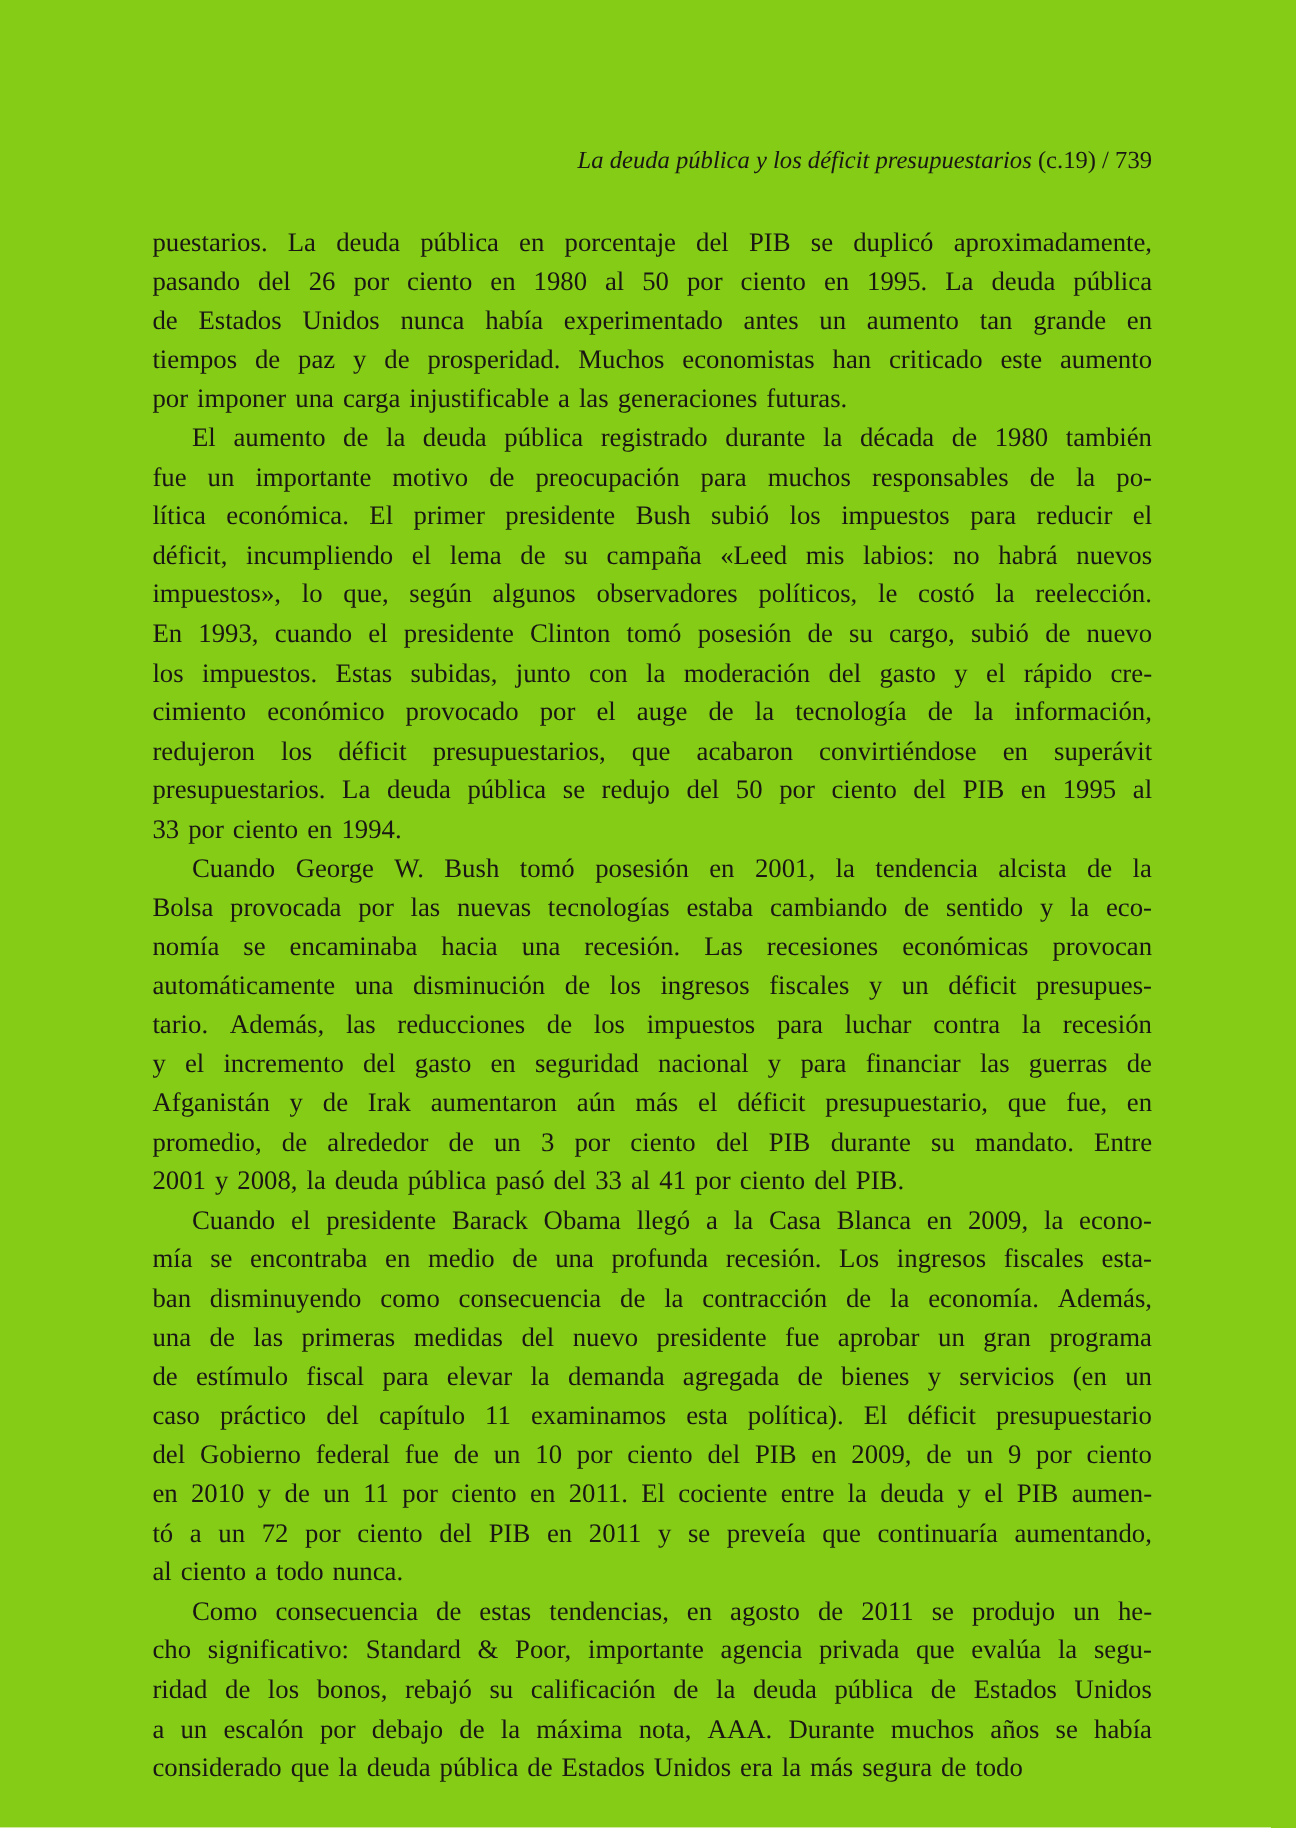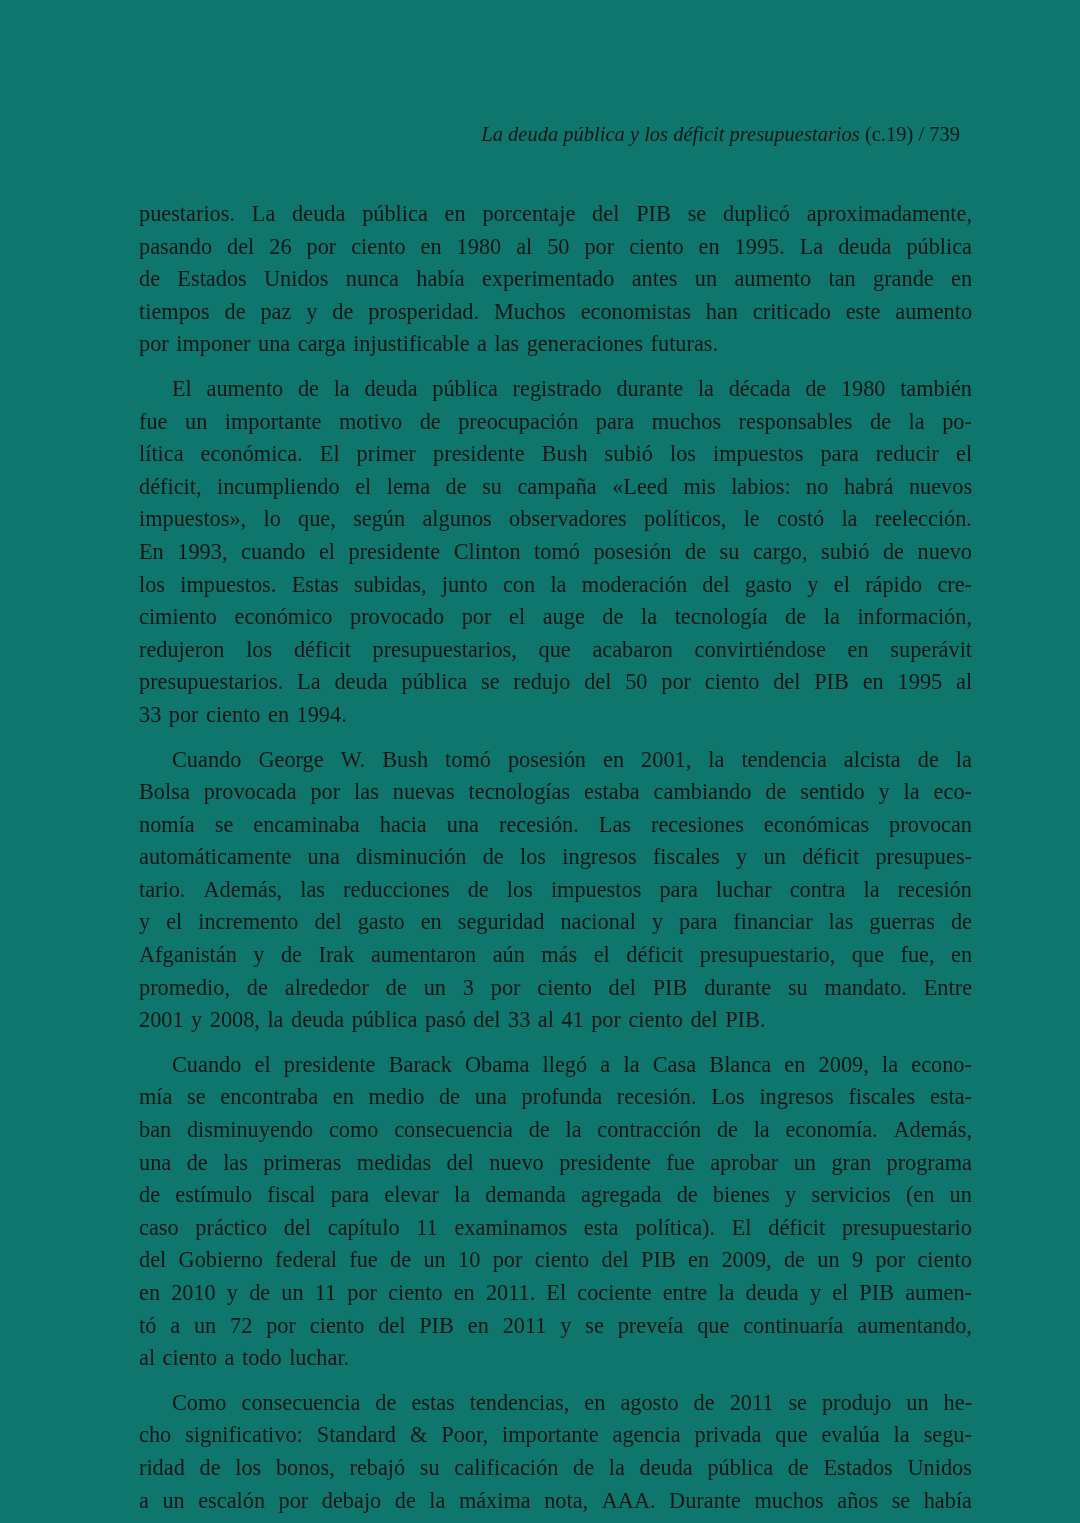--- a/index.html
+++ b/index.html
@@ -4,21 +4,21 @@
 <style>
   html, body {
     margin: 0;
     padding: 0;
     background: #ffffff;
   }
   .page {
     position: relative;
     width: 1080px;
     height: 1523px;
-    background: #0f766e;
+    background: #84cc16;
     overflow: hidden;
     font-family: "Liberation Serif", "DejaVu Serif", serif;
     color: #1a1614;
   }
   .running-head {
     position: absolute;
     top: 120px;
     left: 127px;
     width: 833px;
     text-align: right;
@@ -33,21 +33,21 @@
   .running-head .rh-folio {
     font-style: normal;
   }
   .body-text {
     position: absolute;
     top: 186px;
     left: 127px;
     width: 833px;
   }
   .para {
-    margin: 12px;
+    margin: 0;
   }
   
   .line {
     display: flex;
     width: 833px;
     font-size: 22.3px;
     line-height: 32.6px;
     height: 32.6px;
     white-space: pre;
     color: #1a1614;
@@ -117,21 +117,21 @@
       <div class="para">
         <div class="line indent"><span class="ind"></span><span class="w">Cuando</span><span class="sp"> </span><span class="w">el</span><span class="sp"> </span><span class="w">presidente</span><span class="sp"> </span><span class="w">Barack</span><span class="sp"> </span><span class="w">Obama</span><span class="sp"> </span><span class="w">llegó</span><span class="sp"> </span><span class="w">a</span><span class="sp"> </span><span class="w">la</span><span class="sp"> </span><span class="w">Casa</span><span class="sp"> </span><span class="w">Blanca</span><span class="sp"> </span><span class="w">en</span><span class="sp"> </span><span class="w">2009,</span><span class="sp"> </span><span class="w">la</span><span class="sp"> </span><span class="w">econo-</span></div>
         <div class="line"><span class="w">mía</span><span class="sp"> </span><span class="w">se</span><span class="sp"> </span><span class="w">encontraba</span><span class="sp"> </span><span class="w">en</span><span class="sp"> </span><span class="w">medio</span><span class="sp"> </span><span class="w">de</span><span class="sp"> </span><span class="w">una</span><span class="sp"> </span><span class="w">profunda</span><span class="sp"> </span><span class="w">recesión.</span><span class="sp"> </span><span class="w">Los</span><span class="sp"> </span><span class="w">ingresos</span><span class="sp"> </span><span class="w">fiscales</span><span class="sp"> </span><span class="w">esta-</span></div>
         <div class="line"><span class="w">ban</span><span class="sp"> </span><span class="w">disminuyendo</span><span class="sp"> </span><span class="w">como</span><span class="sp"> </span><span class="w">consecuencia</span><span class="sp"> </span><span class="w">de</span><span class="sp"> </span><span class="w">la</span><span class="sp"> </span><span class="w">contracción</span><span class="sp"> </span><span class="w">de</span><span class="sp"> </span><span class="w">la</span><span class="sp"> </span><span class="w">economía.</span><span class="sp"> </span><span class="w">Además,</span></div>
         <div class="line"><span class="w">una</span><span class="sp"> </span><span class="w">de</span><span class="sp"> </span><span class="w">las</span><span class="sp"> </span><span class="w">primeras</span><span class="sp"> </span><span class="w">medidas</span><span class="sp"> </span><span class="w">del</span><span class="sp"> </span><span class="w">nuevo</span><span class="sp"> </span><span class="w">presidente</span><span class="sp"> </span><span class="w">fue</span><span class="sp"> </span><span class="w">aprobar</span><span class="sp"> </span><span class="w">un</span><span class="sp"> </span><span class="w">gran</span><span class="sp"> </span><span class="w">programa</span></div>
         <div class="line"><span class="w">de</span><span class="sp"> </span><span class="w">estímulo</span><span class="sp"> </span><span class="w">fiscal</span><span class="sp"> </span><span class="w">para</span><span class="sp"> </span><span class="w">elevar</span><span class="sp"> </span><span class="w">la</span><span class="sp"> </span><span class="w">demanda</span><span class="sp"> </span><span class="w">agregada</span><span class="sp"> </span><span class="w">de</span><span class="sp"> </span><span class="w">bienes</span><span class="sp"> </span><span class="w">y</span><span class="sp"> </span><span class="w">servicios</span><span class="sp"> </span><span class="w">(en</span><span class="sp"> </span><span class="w">un</span></div>
         <div class="line"><span class="w">caso</span><span class="sp"> </span><span class="w">práctico</span><span class="sp"> </span><span class="w">del</span><span class="sp"> </span><span class="w">capítulo</span><span class="sp"> </span><span class="w">11</span><span class="sp"> </span><span class="w">examinamos</span><span class="sp"> </span><span class="w">esta</span><span class="sp"> </span><span class="w">política).</span><span class="sp"> </span><span class="w">El</span><span class="sp"> </span><span class="w">déficit</span><span class="sp"> </span><span class="w">presupuestario</span></div>
         <div class="line"><span class="w">del</span><span class="sp"> </span><span class="w">Gobierno</span><span class="sp"> </span><span class="w">federal</span><span class="sp"> </span><span class="w">fue</span><span class="sp"> </span><span class="w">de</span><span class="sp"> </span><span class="w">un</span><span class="sp"> </span><span class="w">10</span><span class="sp"> </span><span class="w">por</span><span class="sp"> </span><span class="w">ciento</span><span class="sp"> </span><span class="w">del</span><span class="sp"> </span><span class="w">PIB</span><span class="sp"> </span><span class="w">en</span><span class="sp"> </span><span class="w">2009,</span><span class="sp"> </span><span class="w">de</span><span class="sp"> </span><span class="w">un</span><span class="sp"> </span><span class="w">9</span><span class="sp"> </span><span class="w">por</span><span class="sp"> </span><span class="w">ciento</span></div>
         <div class="line"><span class="w">en</span><span class="sp"> </span><span class="w">2010</span><span class="sp"> </span><span class="w">y</span><span class="sp"> </span><span class="w">de</span><span class="sp"> </span><span class="w">un</span><span class="sp"> </span><span class="w">11</span><span class="sp"> </span><span class="w">por</span><span class="sp"> </span><span class="w">ciento</span><span class="sp"> </span><span class="w">en</span><span class="sp"> </span><span class="w">2011.</span><span class="sp"> </span><span class="w">El</span><span class="sp"> </span><span class="w">cociente</span><span class="sp"> </span><span class="w">entre</span><span class="sp"> </span><span class="w">la</span><span class="sp"> </span><span class="w">deuda</span><span class="sp"> </span><span class="w">y</span><span class="sp"> </span><span class="w">el</span><span class="sp"> </span><span class="w">PIB</span><span class="sp"> </span><span class="w">aumen-</span></div>
         <div class="line"><span class="w">tó</span><span class="sp"> </span><span class="w">a</span><span class="sp"> </span><span class="w">un</span><span class="sp"> </span><span class="w">72</span><span class="sp"> </span><span class="w">por</span><span class="sp"> </span><span class="w">ciento</span><span class="sp"> </span><span class="w">del</span><span class="sp"> </span><span class="w">PIB</span><span class="sp"> </span><span class="w">en</span><span class="sp"> </span><span class="w">2011</span><span class="sp"> </span><span class="w">y</span><span class="sp"> </span><span class="w">se</span><span class="sp"> </span><span class="w">preveía</span><span class="sp"> </span><span class="w">que</span><span class="sp"> </span><span class="w">continuaría</span><span class="sp"> </span><span class="w">aumentando,</span></div>
-        <div class="line last"><span class="w">al</span><span class="sp"> </span><span class="w">ciento</span><span class="sp"> </span><span class="w">a</span><span class="sp"> </span><span class="w">todo</span><span class="sp"> </span><span class="w">luchar.</span></div>
+        <div class="line last"><span class="w">al</span><span class="sp"> </span><span class="w">ciento</span><span class="sp"> </span><span class="w">a</span><span class="sp"> </span><span class="w">todo</span><span class="sp"> </span><span class="w">nunca.</span></div>
       </div>
       <div class="para">
         <div class="line indent"><span class="ind"></span><span class="w">Como</span><span class="sp"> </span><span class="w">consecuencia</span><span class="sp"> </span><span class="w">de</span><span class="sp"> </span><span class="w">estas</span><span class="sp"> </span><span class="w">tendencias,</span><span class="sp"> </span><span class="w">en</span><span class="sp"> </span><span class="w">agosto</span><span class="sp"> </span><span class="w">de</span><span class="sp"> </span><span class="w">2011</span><span class="sp"> </span><span class="w">se</span><span class="sp"> </span><span class="w">produjo</span><span class="sp"> </span><span class="w">un</span><span class="sp"> </span><span class="w">he-</span></div>
         <div class="line"><span class="w">cho</span><span class="sp"> </span><span class="w">significativo:</span><span class="sp"> </span><span class="w">Standard</span><span class="sp"> </span><span class="w">&amp;</span><span class="sp"> </span><span class="w">Poor,</span><span class="sp"> </span><span class="w">importante</span><span class="sp"> </span><span class="w">agencia</span><span class="sp"> </span><span class="w">privada</span><span class="sp"> </span><span class="w">que</span><span class="sp"> </span><span class="w">evalúa</span><span class="sp"> </span><span class="w">la</span><span class="sp"> </span><span class="w">segu-</span></div>
         <div class="line"><span class="w">ridad</span><span class="sp"> </span><span class="w">de</span><span class="sp"> </span><span class="w">los</span><span class="sp"> </span><span class="w">bonos,</span><span class="sp"> </span><span class="w">rebajó</span><span class="sp"> </span><span class="w">su</span><span class="sp"> </span><span class="w">calificación</span><span class="sp"> </span><span class="w">de</span><span class="sp"> </span><span class="w">la</span><span class="sp"> </span><span class="w">deuda</span><span class="sp"> </span><span class="w">pública</span><span class="sp"> </span><span class="w">de</span><span class="sp"> </span><span class="w">Estados</span><span class="sp"> </span><span class="w">Unidos</span></div>
         <div class="line"><span class="w">a</span><span class="sp"> </span><span class="w">un</span><span class="sp"> </span><span class="w">escalón</span><span class="sp"> </span><span class="w">por</span><span class="sp"> </span><span class="w">debajo</span><span class="sp"> </span><span class="w">de</span><span class="sp"> </span><span class="w">la</span><span class="sp"> </span><span class="w">máxima</span><span class="sp"> </span><span class="w">nota,</span><span class="sp"> </span><span class="w">AAA.</span><span class="sp"> </span><span class="w">Durante</span><span class="sp"> </span><span class="w">muchos</span><span class="sp"> </span><span class="w">años</span><span class="sp"> </span><span class="w">se</span><span class="sp"> </span><span class="w">había</span></div>
         <div class="line last"><span class="w">considerado</span><span class="sp"> </span><span class="w">que</span><span class="sp"> </span><span class="w">la</span><span class="sp"> </span><span class="w">deuda</span><span class="sp"> </span><span class="w">pública</span><span class="sp"> </span><span class="w">de</span><span class="sp"> </span><span class="w">Estados</span><span class="sp"> </span><span class="w">Unidos</span><span class="sp"> </span><span class="w">era</span><span class="sp"> </span><span class="w">la</span><span class="sp"> </span><span class="w">más</span><span class="sp"> </span><span class="w">segura</span><span class="sp"> </span><span class="w">de</span><span class="sp"> </span><span class="w">todo</span></div>
       </div>
     </div>
 

